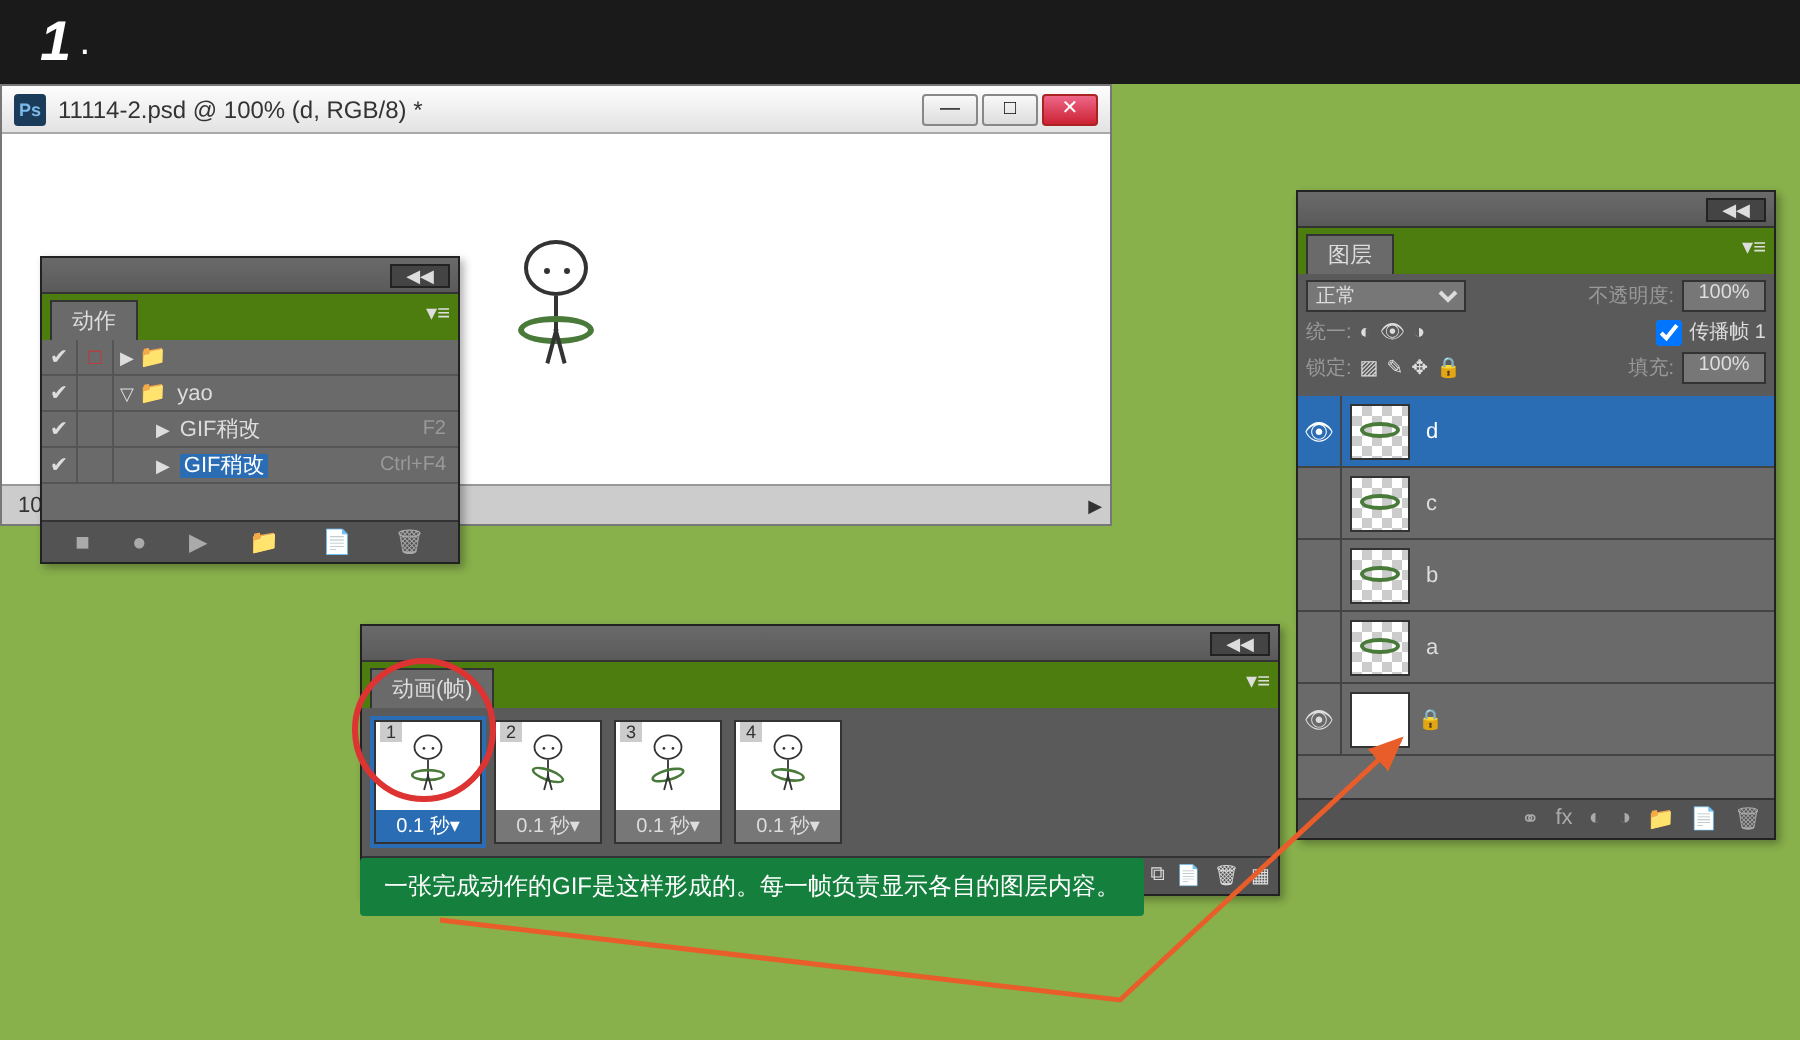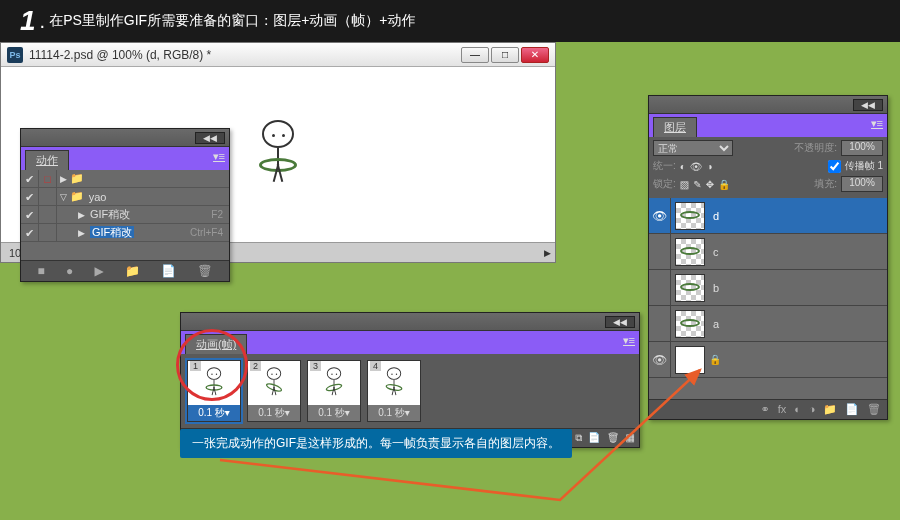--- a/index.html
+++ b/index.html
@@ -6,21 +6,21 @@
 body { width: 900px; height: 520px; background: #88b04b; overflow: hidden; position: relative; }
 .header { background: #1a1a1a; color: #fff; padding: 8px 20px; font-size: 14px; height: 42px; display: flex; align-items: center; }
 .header .num { font-size: 28px; font-weight: bold; font-style: italic; margin-right: 4px; }
 .header .dot { font-size: 20px; margin-right: 4px; }
 
 
 .panel { position: absolute; background: #535353; border: 1px solid #222; font-size: 11px; color: #ddd; box-shadow: 2px 2px 4px rgba(0,0,0,0.3); }
 .panel-header { background: linear-gradient(#6a6a6a,#5a5a5a); height: 18px; display: flex; align-items: center; padding: 0 4px; border-bottom: 1px solid #333; }
 .panel-header .collapse { background: #444; border: 1px solid #222; width: 30px; height: 12px; font-size: 9px; text-align: center; line-height: 10px; }
 .tab { background: #6a6a6a; padding: 2px 10px; border: 1px solid #333; border-bottom: none; font-size: 11px; margin-right: 2px; }
-.tab-row { display: flex; padding: 3px 4px 0 4px; background: #8b5cf6; text-decoration: underline; }
+.tab-row { display: flex; padding: 3px 4px 0 4px; background: #4d7c0f; }
 .menu-icon { margin-left: auto; font-size: 11px; }
 
 
 #actions-panel { left: 20px; top: 128px; width: 210px; }
 .action-list { background: #6a6a6a; }
 .action-row { display: flex; align-items: center; height: 18px; border-bottom: 1px solid #555; }
 .action-row .chk { width: 18px; text-align: center; border-right: 1px solid #555; height: 100%; line-height: 18px; }
 .action-row .sq { width: 18px; text-align: center; border-right: 1px solid #555; height: 100%; line-height: 18px; color: #cc3333; }
 .action-row .indent { display: inline-block; }
 .action-row .tri { font-size: 9px; margin: 0 3px; }
@@ -85,32 +85,31 @@
 .layer-row .name { flex: 1; font-size: 11px; padding-left: 4px; }
 .layer-row .lock { font-size: 10px; padding-right: 6px; }
 .layer-row.selected { background: #2a6db5; color: #fff; }
 .layer-row.bg .name { font-style: italic; }
 .layer-toolbar { display: flex; justify-content: flex-end; gap: 8px; padding: 3px 6px; background: #535353; border-top: 1px solid #333; margin-top: auto; }
 .layer-toolbar span { color: #aaa; font-size: 11px; }
 #layers-panel .body { display: flex; flex-direction: column; height: calc(100% - 18px); }
 #layers-panel .layer-list { flex: 1; }
 
 
-.caption { position: absolute; left: 180px; top: 429px; background: #0369a1; color: #fff; font-size: 12px; padding: 6px 12px; border-radius: 2px; }
+.caption { position: absolute; left: 180px; top: 429px; background: #15803d; color: #fff; font-size: 12px; padding: 6px 12px; border-radius: 2px; }
 
 
 svg.arrows { position: absolute; left: 0; top: 0; width: 900px; height: 520px; pointer-events: none; z-index: 4; }
 </style>
 </head>
 <body>
 
 <div class="header">
   <span class="num">1</span>
   <span class="dot">.</span>
-  <span>在PS里制作GIF所需要准备的窗口：图层+动画（帧）+动作</span>
 </div>
 
 <div id="doc-window">
   <div class="doc-titlebar">
     <div class="ps-icon">Ps</div>
     <div class="title">11114-2.psd @ 100% (d, RGB/8) *</div>
     <div class="win-btns">
       <div class="win-btn">—</div>
       <div class="win-btn">□</div>
       <div class="win-btn close">✕</div>

